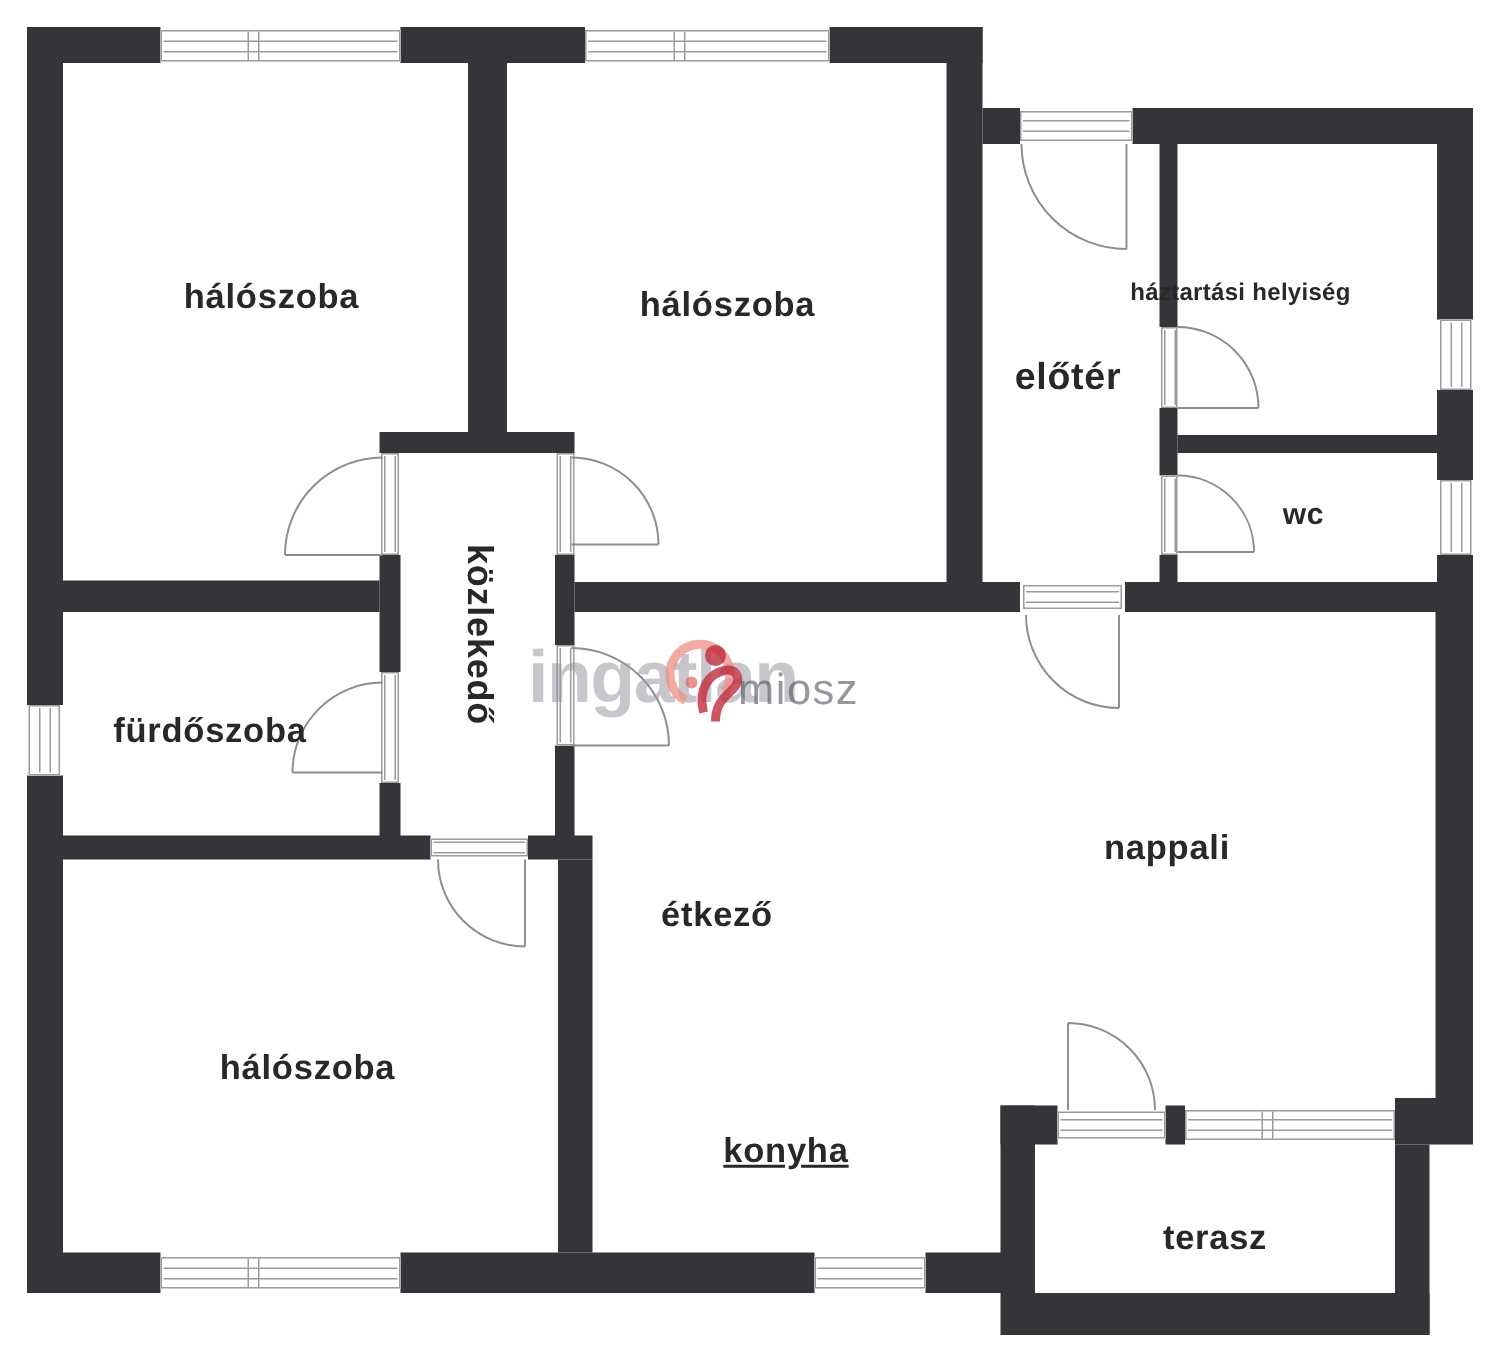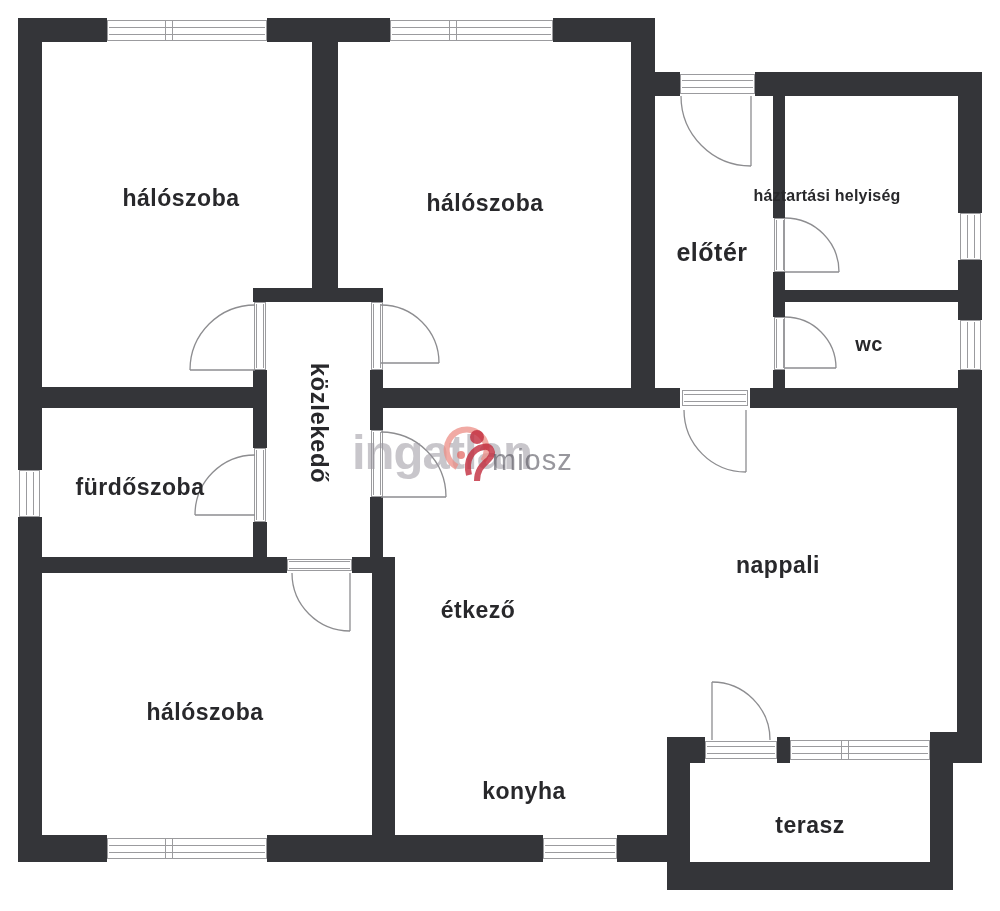--- a/index.html
+++ b/index.html
@@ -141,21 +141,21 @@
   <div class="lbl" style="left:181px;top:198px;">hálószoba</div>
   <div class="lbl" style="left:485px;top:203px;">hálószoba</div>
   <div class="lbl" style="left:712px;top:252px;font-size:25px;">előtér</div>
   <div class="lbl small" style="left:827px;top:196px;">háztartási helyiség</div>
   <div class="lbl" style="left:869px;top:344px;font-size:20px;">wc</div>
   <div class="lbl vert" style="left:319px;top:423px;">közlekedő</div>
   <div class="lbl" style="left:140px;top:487px;">fürdőszoba</div>
   <div class="lbl" style="left:778px;top:565px;">nappali</div>
   <div class="lbl" style="left:478px;top:610px;">étkező</div>
   <div class="lbl" style="left:205px;top:712px;">hálószoba</div>
-  <div class="lbl" style="left:524px;top:791px;">konyha</div>
+  <div class="lbl" style="left:524px;top:767px;text-decoration:underline;">konyha</div>
   <div class="lbl" style="left:810px;top:825px;text-align:right;">terasz</div>
 
   <div class="wm">
     <span class="g">ingatlan</span>
   </div>
   <svg class="wm-logo" width="58" height="74" viewBox="0 0 58 74">
     <path d="M14,52 A20,20 0 1 1 40,46" stroke="rgba(236,141,133,0.75)" stroke-width="6" fill="none"></path>
     <circle cx="34" cy="22" r="7" fill="rgba(194,42,60,0.8)"></circle>
     <path d="M26,60 C22,44 30,34 40,32 C48,30 52,38 46,44 C40,50 34,54 34,66" stroke="rgba(194,42,60,0.8)" stroke-width="6" fill="none"></path>
     <circle cx="18" cy="40" r="4" fill="rgba(226,98,92,0.7)"></circle>

